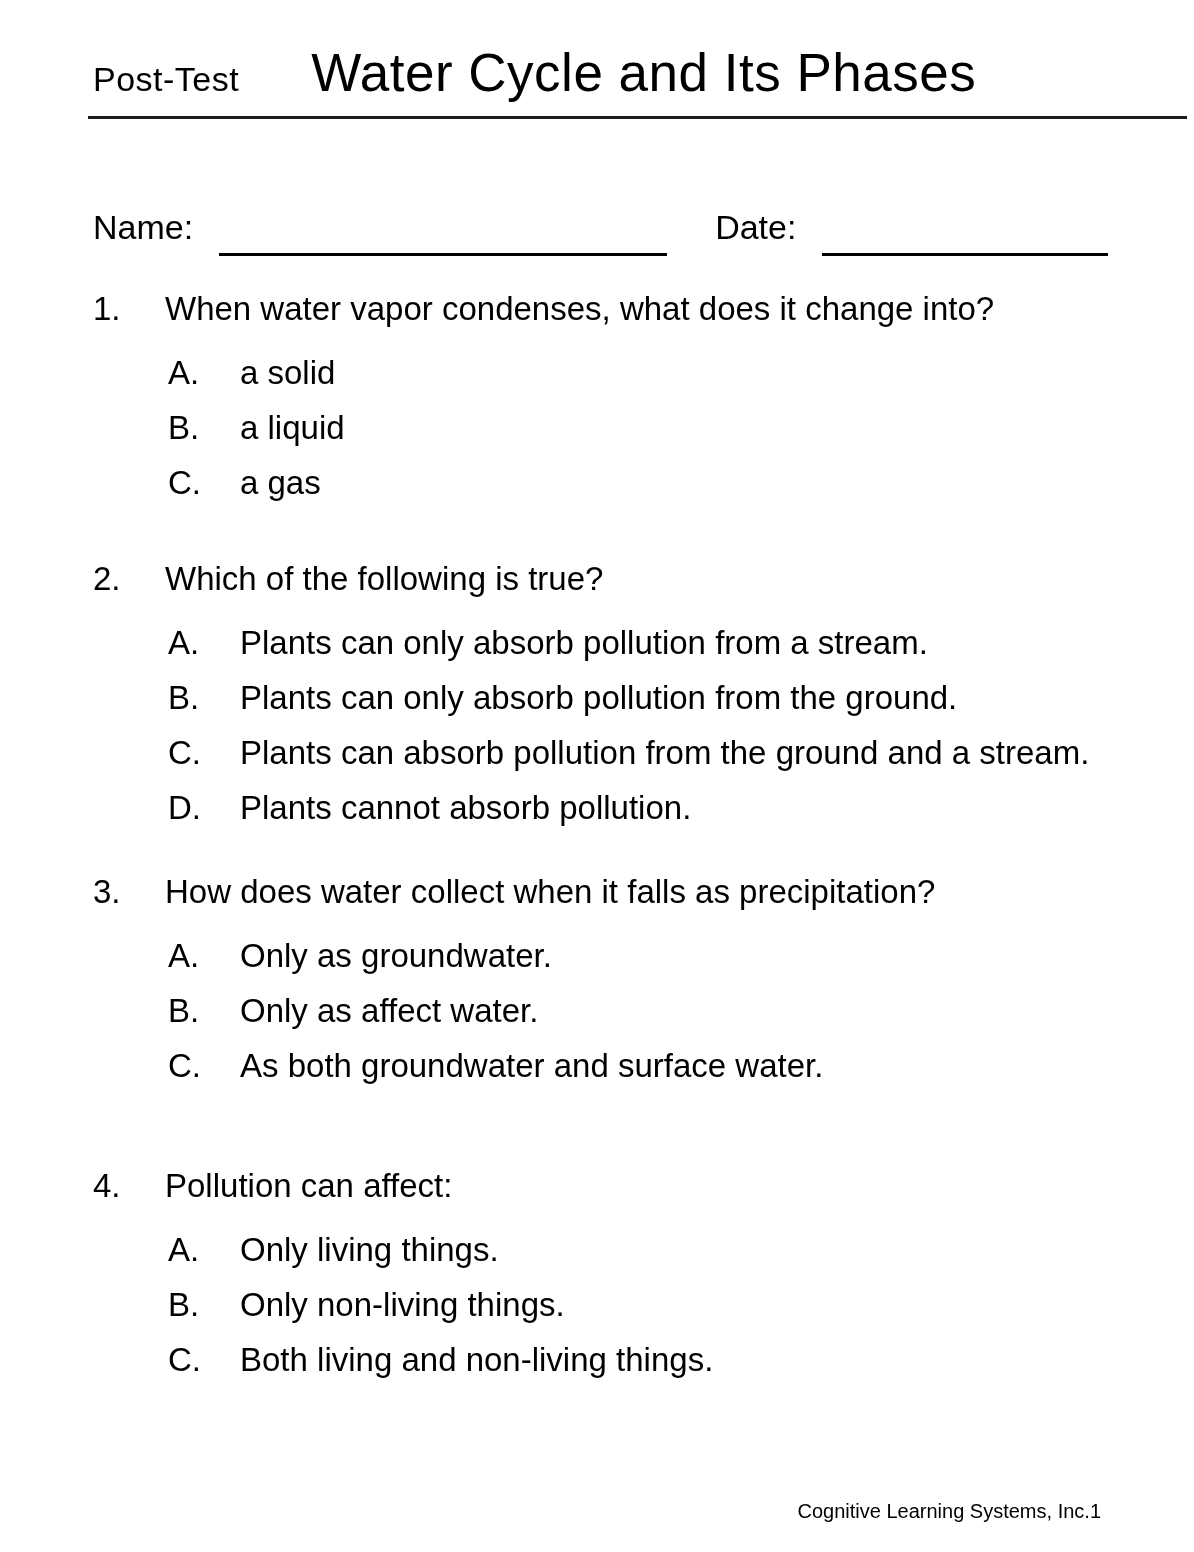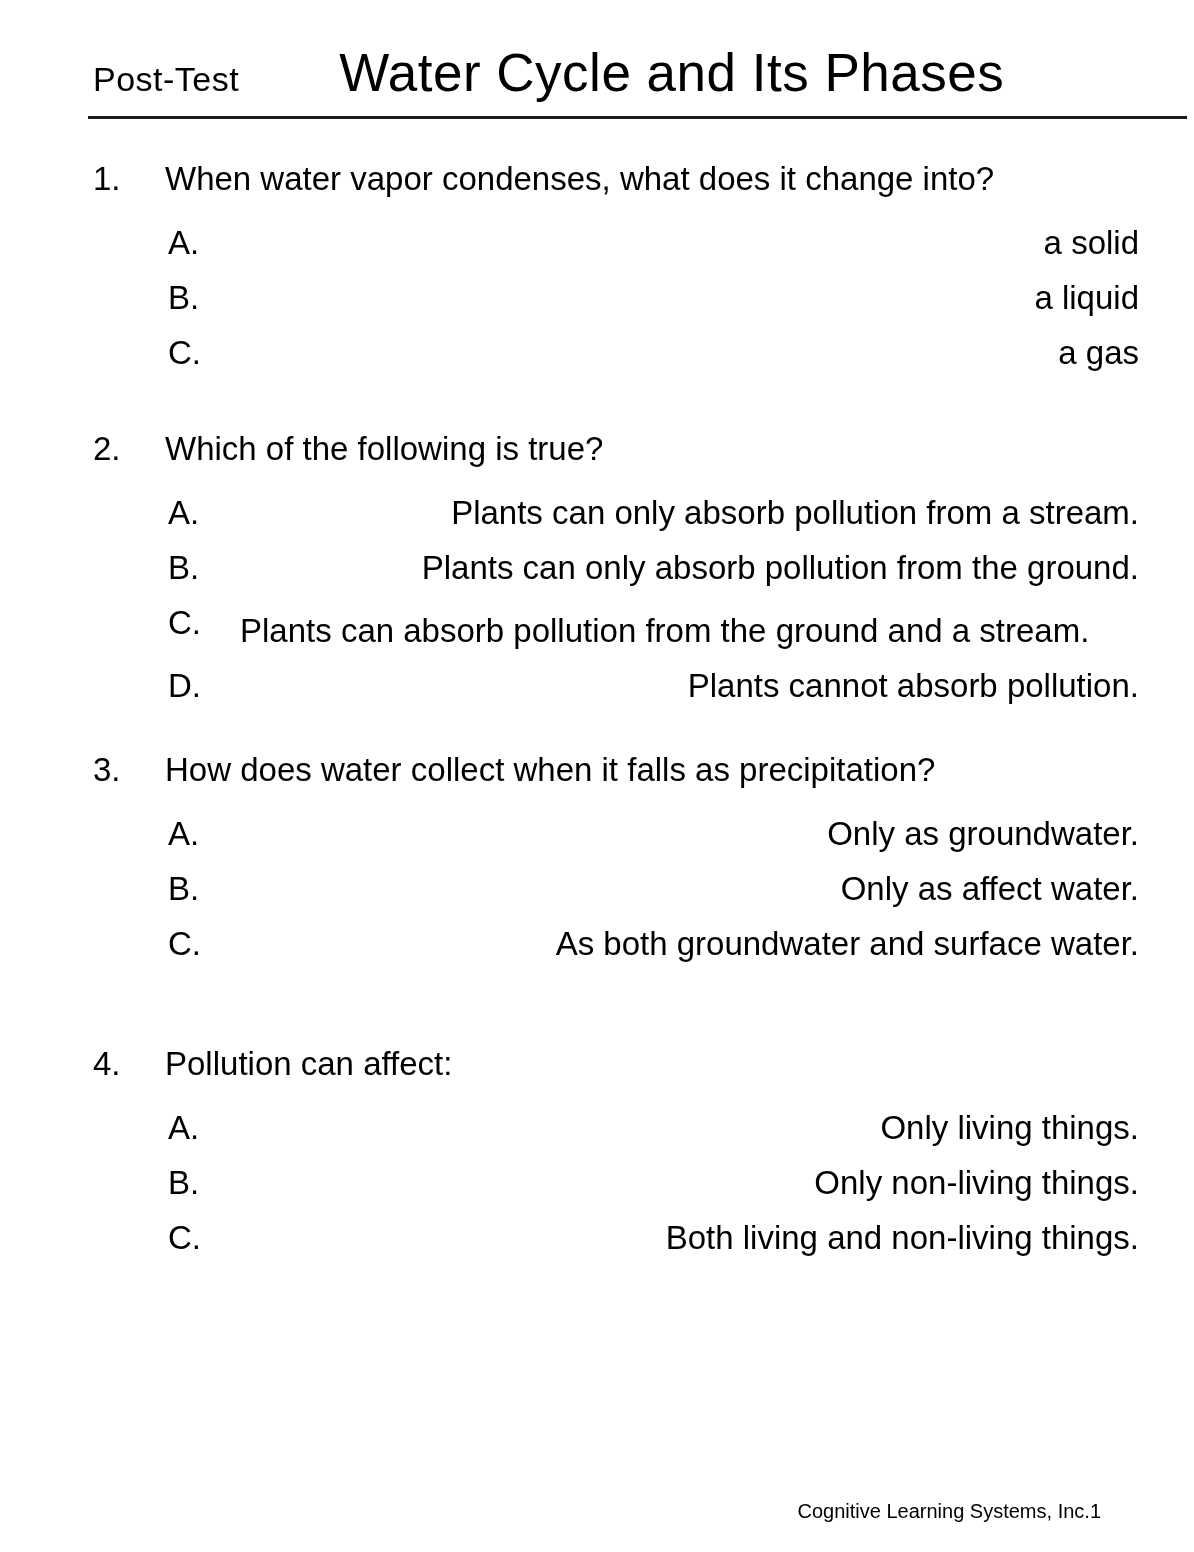--- a/index.html
+++ b/index.html
@@ -28,21 +28,21 @@
     margin-left: -5px;
     margin-right: -46px;
     padding-left: 5px;
   }
   .doc-type {
     font-size: 34px;
     letter-spacing: 0.5px;
   }
   .doc-title {
     font-size: 53px;
-    margin-left: 100px;
+    margin-left: 72px;
     letter-spacing: 0.5px;
     white-space: nowrap;
   }
 
   
   .field-row {
     margin-top: 86px;
     display: flex;
     align-items: flex-end;
     font-size: 34px;
@@ -71,22 +71,22 @@
   .q-text { flex: 1; }
   .options {
     margin-left: 75px;
     margin-top: 20px;
     display: flex;
     flex-direction: column;
     gap: 11px;
   }
   .option { display: flex; }
   .opt-letter { width: 72px; flex-shrink: 0; }
-  .opt-text { flex: 1; padding-right: 2px; text-align: right; }
-  .opt-text.justify { text-align: justify; margin-top: 8px; }
+  .opt-text { flex: 1; padding-right: 2px; }
+  .opt-text.justify { text-align: justify; }
 
   
   .footer {
     position: absolute;
     left: 93px;
     right: 93px;
     bottom: 28px;
     display: flex;
     justify-content: flex-end;
     align-items: flex-start;
@@ -99,20 +99,26 @@
 </head>
 <body>
 
 <div class="page">
 
   <div class="header">
     <span class="doc-type">Post-Test</span>
     <span class="doc-title">Water Cycle and Its Phases</span>
   </div>
 
+  <div class="field-row">
+    <span>Name:</span>
+    <span class="blank blank-name"></span>
+    <span class="date-label">Date:</span>
+    <span class="blank blank-date"></span>
+  </div>
 
   <div class="question q-mt-1">
     <div class="q-head">
       <span class="q-num">1.</span>
       <span class="q-text">When water vapor condenses, what does it change into?</span>
     </div>
     <div class="options">
       <div class="option">
         <span class="opt-letter">A.</span>
         <span class="opt-text">a solid</span>

